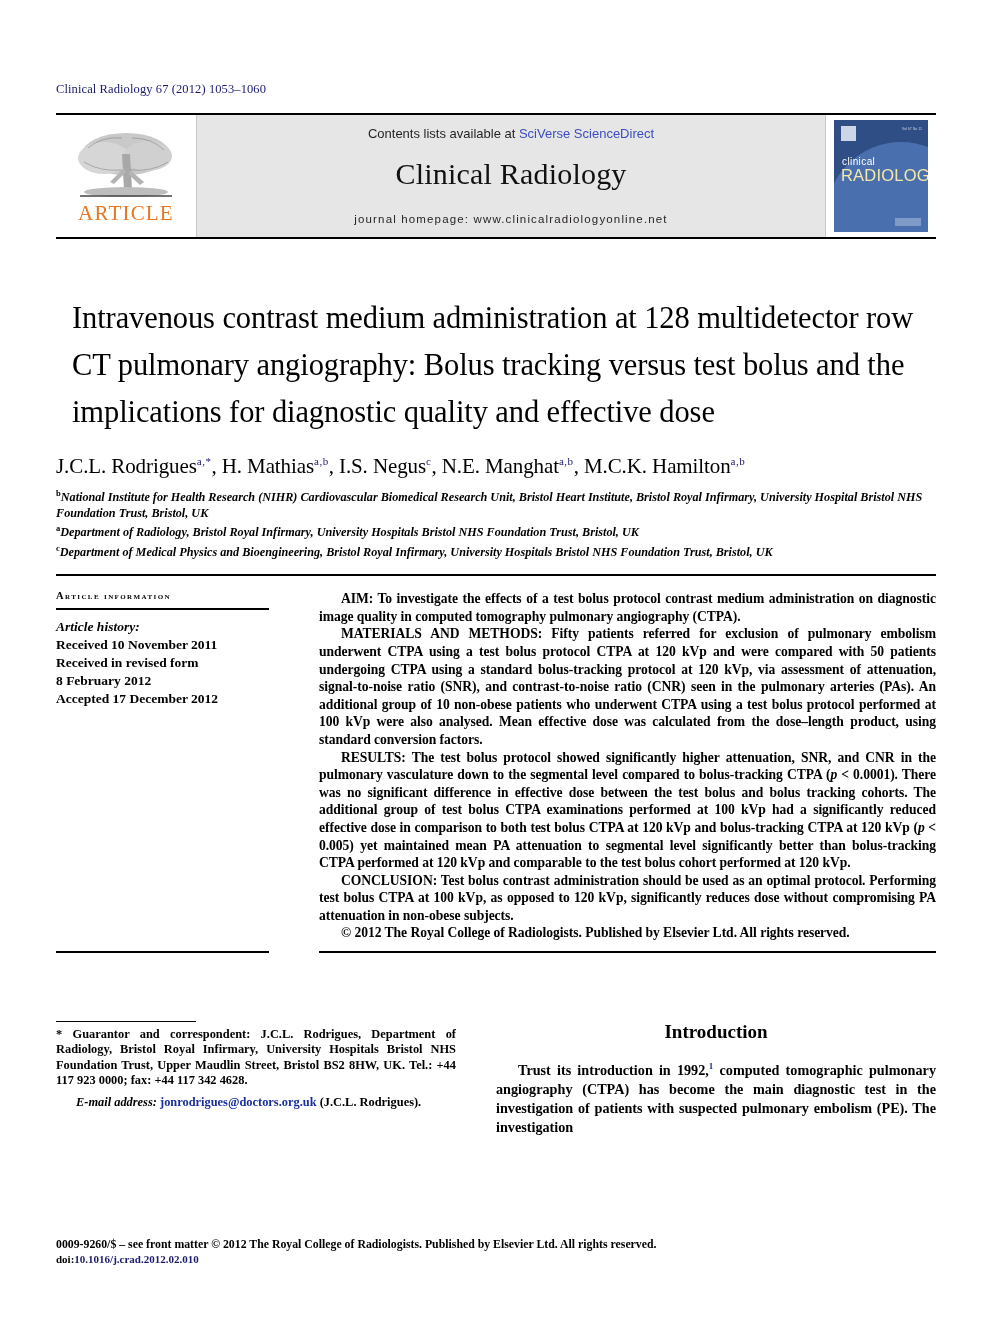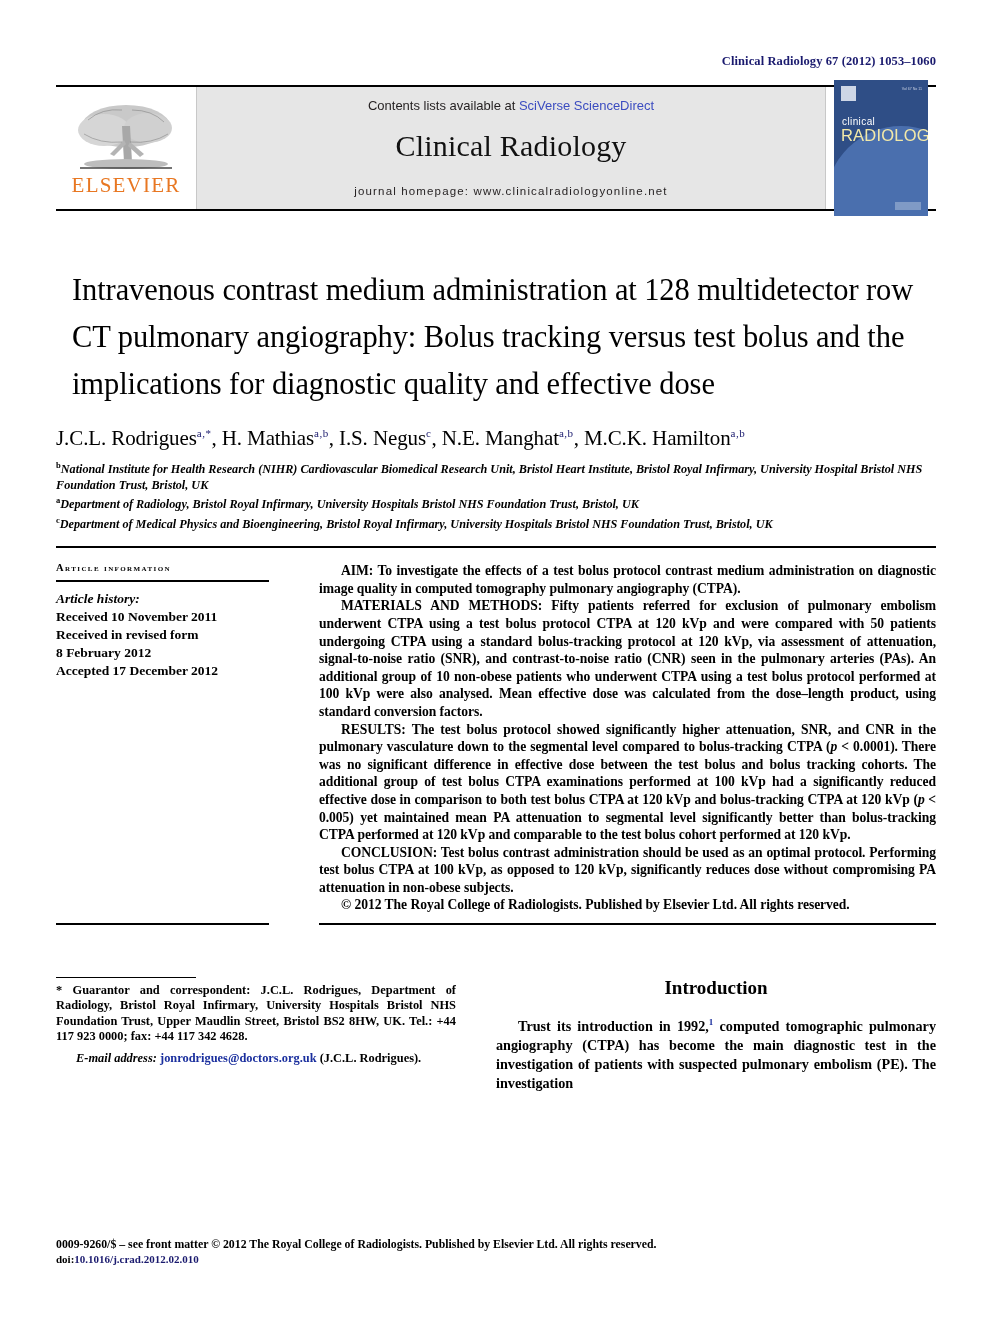--- a/index.html
+++ b/index.html
@@ -18,25 +18,25 @@
   .page {
     width: 992px;
     height: 1323px;
     position: relative;
     box-sizing: border-box;
     padding: 0 56px;
   }
 
   
   .running-head {
-    text-align: right;
+    text-align: left;
     font-size: 12.5px;
     color: #1a1a6e;
-    font-weight: bold;
-    padding-top: 54px;
+    font-weight: normal;
+    padding-top: 82px;
     letter-spacing: 0.1px;
   }
 
   
   .masthead {
     margin-top: 16px;
     border-top: 2.5px solid #000;
     border-bottom: 2.5px solid #000;
     height: 122px;
     display: flex;
@@ -101,21 +101,21 @@
     width: 110px;
     flex: 0 0 110px;
     display: flex;
     align-items: center;
     justify-content: center;
     border-left: 1px solid #c8c8c8;
     background: #fff;
   }
   .cover-thumb {
     width: 94px;
-    height: 136px;
+    height: 112px;
     background: #2f4e86;
     position: relative;
     overflow: hidden;
   }
   .cover-swoosh {
     position: absolute;
     right: -48px;
     bottom: -60px;
     width: 150px;
     height: 150px;
@@ -273,21 +273,21 @@
   }
   .lower-rule-left .bar { border-top: 2.5px solid #000; width: 213px; }
   .lower-rule-right {
     flex: 1 1 auto;
     padding-left: 18px;
   }
   .lower-rule-right .bar { border-top: 2.5px solid #000; }
 
   .columns {
     display: flex;
-    margin-top: 52px;
+    margin-top: 68px;
   }
   .col-left {
     flex: 0 0 440px;
     width: 440px;
     padding-right: 40px;
     box-sizing: border-box;
     position: relative;
   }
   .col-right {
     flex: 1 1 auto;
@@ -377,21 +377,21 @@
             <ellipse cx="52" cy="64" rx="42" ry="5" fill="#bdbdbd"></ellipse>
           </g>
           <g stroke="#6f6f6f" stroke-width="0.6" fill="none" opacity="0.75">
             <path d="M14 20 q14 -12 34 -10"></path>
             <path d="M90 22 q-12 -12 -32 -12"></path>
             <path d="M10 34 q16 10 38 8"></path>
             <path d="M94 34 q-16 10 -38 8"></path>
           </g>
           <line x1="6" y1="68" x2="98" y2="68" stroke="#444" stroke-width="1.3"></line>
         </svg>
-        <div class="elsevier-word">ELSEVIER</div>
+        <div class="elsevier-word">ARTICLE</div>
       </div>
     </div>
 
     <div class="masthead-center">
       <div class="contents-line">
         <span>Contents lists available at </span><a class="sd-link">SciVerse ScienceDirect</a>
       </div>
       <div class="journal-name">Clinical Radiology</div>
       <div class="homepage-line">journal homepage: www.clinicalradiologyonline.net</div>
     </div>

